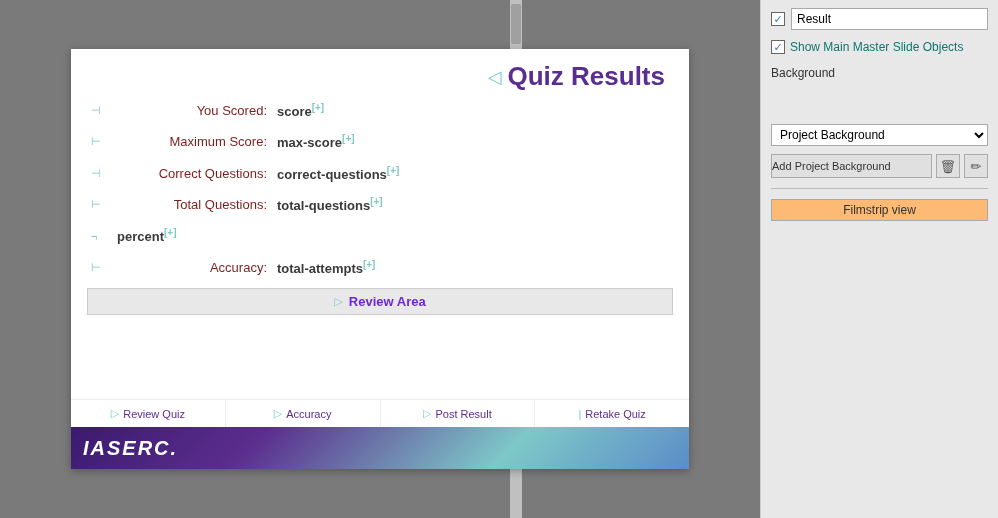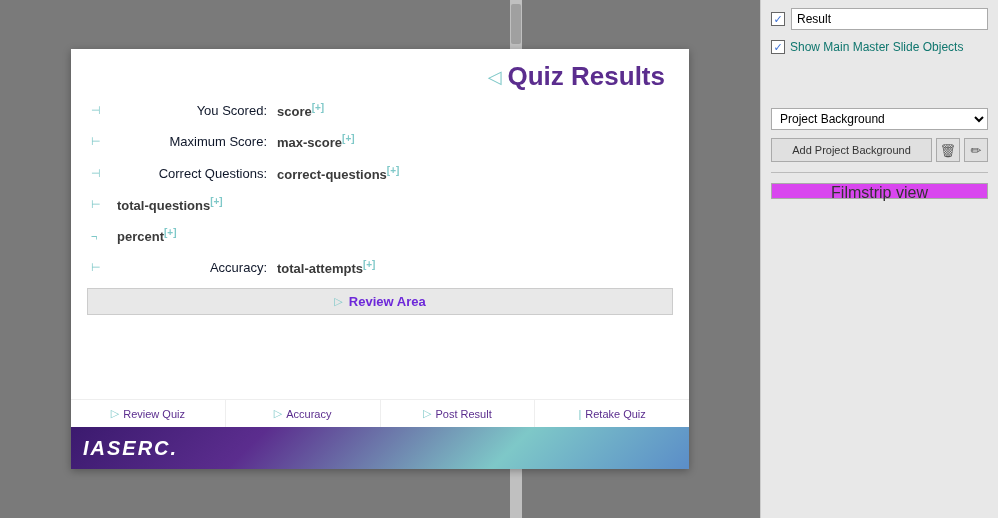--- a/index.html
+++ b/index.html
@@ -64,21 +64,21 @@
     }
 
     .row-icon {
       color: #7ec8c8;
       font-size: 11px;
       margin-right: 6px;
       min-width: 20px;
     }
 
     .row-label {
-      color: #0f172a;
+      color: #7f1d1d;
       font-size: 13px;
       min-width: 160px;
       text-align: right;
       padding-right: 10px;
     }
 
     .row-value {
       color: #3a3a3a;
       font-size: 13px;
       font-weight: bold;
@@ -261,21 +261,20 @@
     }
 
     .add-bg-btn {
       flex: 1;
       height: 24px;
       background: #e0e0e0;
       border: 1px solid #aaa;
       font-size: 11px;
       cursor: pointer;
       color: #333;
-      text-align: center;
       line-height: 22px;
     }
 
     .icon-btn {
       width: 24px;
       height: 24px;
       background: #e0e0e0;
       border: 1px solid #aaa;
       display: flex;
       align-items: center;
@@ -285,24 +284,24 @@
       color: #555;
     }
 
     .panel-divider {
       border: none;
       border-top: 1px solid #bbb;
       margin: 4px 0;
     }
 
     .filmstrip-btn {
-      height: 16px;
-      background: #d946ef;
+      height: 22px;
+      background: #fdba74;
       border: 1px solid #aaa;
-      font-size: 16px;
+      font-size: 12px;
       cursor: pointer;
       color: #333;
       width: 100%;
       text-align: center;
     }
 
     .checkmark {
       color: #3a6ed4;
       font-size: 11px;
     }
@@ -338,20 +337,21 @@
       </div>
 
       <div class="result-row">
         <span class="row-icon">⊣</span>
         <span class="row-label">Correct Questions:</span>
         <span class="row-value">correct-questions<span class="row-value-tag">[+]</span></span>
       </div>
 
       <div class="result-row">
         <span class="row-icon">⊢</span>
+        <span class="row-label">Total Questions:</span>
         <span class="row-value">total-questions<span class="row-value-tag">[+]</span></span>
       </div>
 
       <div class="result-row">
         <span class="row-icon">¬</span>
         <span class="row-value">percent<span class="row-value-tag">[+]</span></span>
       </div>
 
       <div class="result-row">
         <span class="row-icon">⊢</span>
@@ -401,20 +401,21 @@
   </div>
 
   <div class="panel-show-master-row">
     <div class="panel-checkbox">
       <span class="checkmark">✓</span>
     </div>
     <span class="panel-show-master-label">Show Main Master Slide Objects</span>
   </div>
 
   <div>
+    <div class="panel-section-label">Background</div>
     <div class="panel-background-row">
       <select class="panel-background-select">
         <option>Project Background</option>
       </select>
     </div>
   </div>
 
   <div class="panel-add-bg-row">
     <div class="add-bg-btn">Add Project Background</div>
     <div class="icon-btn">

